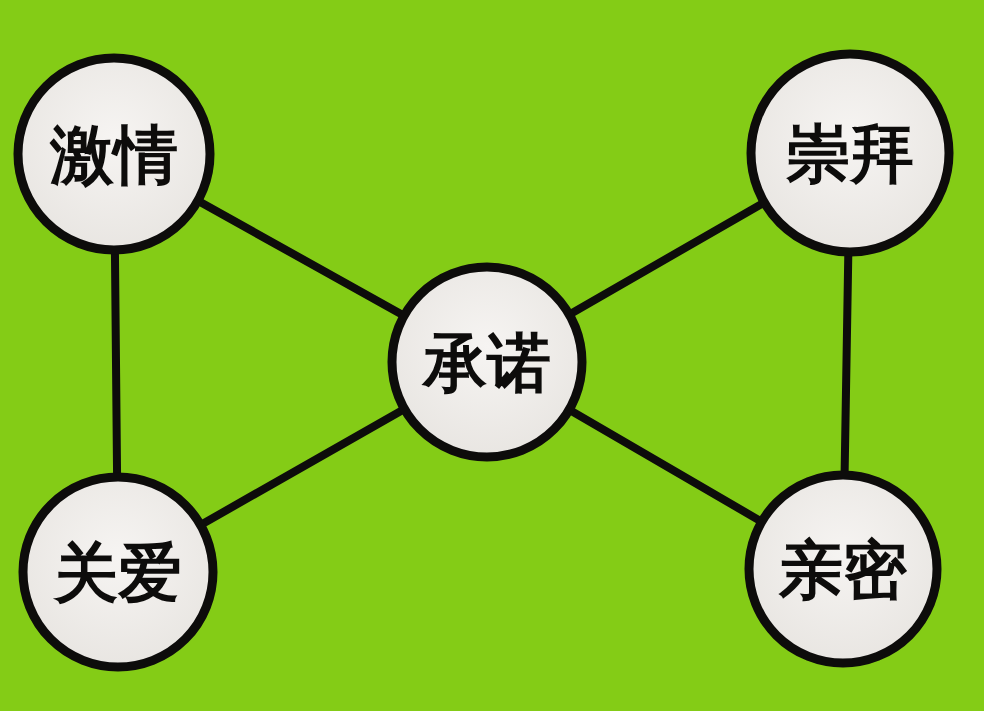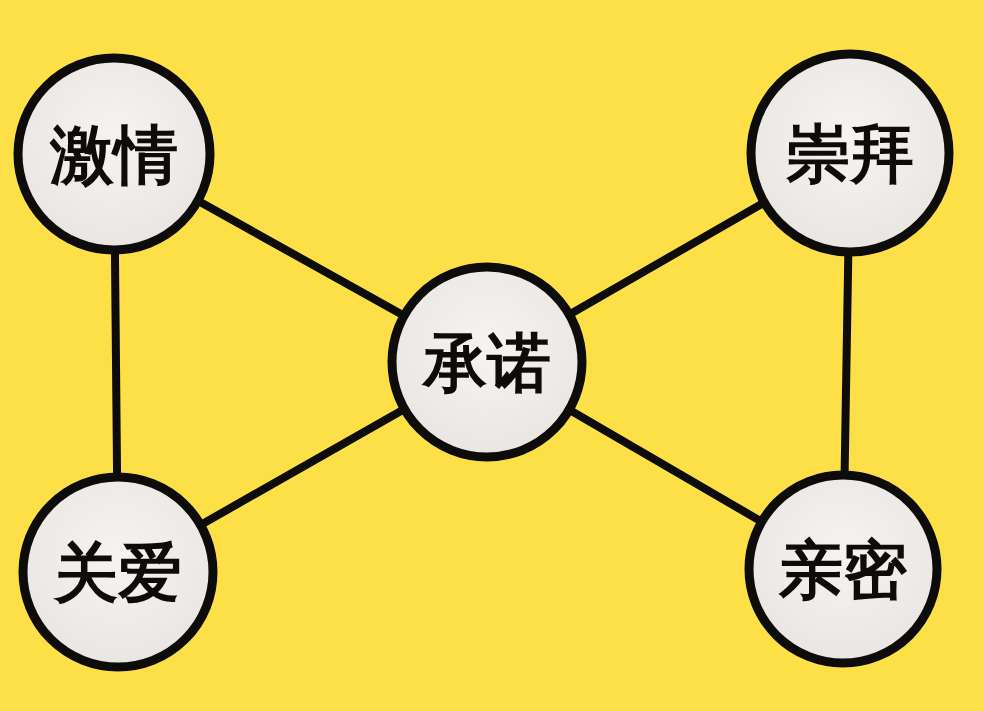--- a/index.html
+++ b/index.html
@@ -5,21 +5,21 @@
   html, body {
     margin: 0;
     padding: 0;
     background: #ffffff;
     font-family: "DejaVu Sans", sans-serif;
   }
   .canvas-wrap {
     position: relative;
     width: 984px;
     height: 711px;
-    background: #fde047;
+    background: #84cc16;
     overflow: hidden;
   }
   svg { display: block; }
   .node-label {
     font-family: "DejaVu Serif", "DejaVu Sans", serif;
     font-weight: bold;
     fill: #0d0c0b;
   }
 </style>
 </head>

